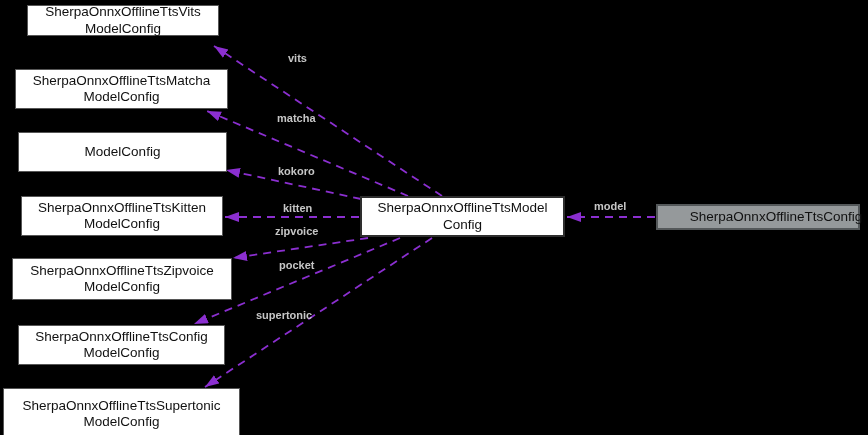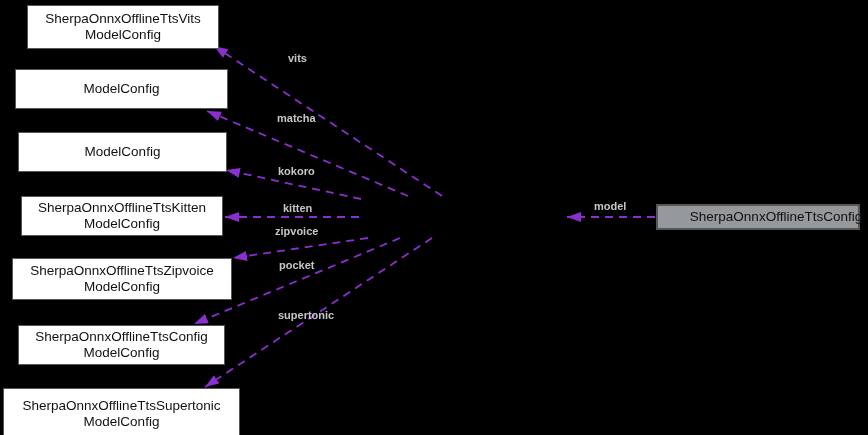--- a/index.html
+++ b/index.html
@@ -53,26 +53,27 @@
     <line x1="442" y1="196" x2="214" y2="46" marker-end="url(#arw)"></line>
     <line x1="408" y1="196" x2="207" y2="111" marker-end="url(#arw)"></line>
     <line x1="361" y1="199" x2="226" y2="170" marker-end="url(#arw)"></line>
     <line x1="359" y1="217" x2="225" y2="217" marker-end="url(#arw)"></line>
     <line x1="368" y1="238" x2="233" y2="258" marker-end="url(#arw)"></line>
     <line x1="400" y1="238" x2="194" y2="324" marker-end="url(#arw)"></line>
     <line x1="432" y1="238" x2="205" y2="387" marker-end="url(#arw)"></line>
     <line x1="655" y1="217" x2="567" y2="217" marker-end="url(#arw)"></line>
   </svg>
 
-  <div class="node" style="left:27px;top:5px;width:192px;height:44px">
+  <div class="node" style="left:27px;top:5px;width:192px;height:31px">
     <span>SherpaOnnxOfflineTtsVits</span>
     <span>ModelConfig</span>
   </div>
 
   <div class="node" style="left:15px;top:69px;width:213px;height:40px">
+    <span>SherpaOnnxOfflineTtsMatcha</span>
     <span>ModelConfig</span>
   </div>
 
   <div class="node" style="left:18px;top:132px;width:209px;height:40px">
     <span>ModelConfig</span>
   </div>
 
   <div class="node" style="left:21px;top:196px;width:202px;height:40px">
     <span>SherpaOnnxOfflineTtsKitten</span>
     <span>ModelConfig</span>
@@ -86,27 +87,31 @@
   <div class="node" style="left:18px;top:325px;width:207px;height:40px">
     <span>SherpaOnnxOfflineTtsConfig</span>
     <span>ModelConfig</span>
   </div>
 
   <div class="node" style="left:3px;top:388px;width:237px;height:52px">
     <span>SherpaOnnxOfflineTtsSupertonic</span>
     <span>ModelConfig</span>
   </div>
 
+  <div class="node center" style="left:360px;top:196px;width:205px;height:41px">
+    <span>SherpaOnnxOfflineTtsModel</span>
+    <span>Config</span>
+  </div>
 
   <div class="node current" style="left:656px;top:204px;width:204px;height:26px">
     <span>SherpaOnnxOfflineTtsConfig</span>
   </div>
 
   <span class="elabel" style="left:288px;top:52px">vits</span>
   <span class="elabel" style="left:277px;top:112px">matcha</span>
   <span class="elabel" style="left:278px;top:165px">kokoro</span>
   <span class="elabel" style="left:283px;top:202px">kitten</span>
   <span class="elabel" style="left:275px;top:225px">zipvoice</span>
   <span class="elabel" style="left:279px;top:259px">pocket</span>
-  <span class="elabel" style="left:278px;top:309px">supertonic</span>
+  <span class="elabel" style="left:256px;top:309px">supertonic</span>
   <span class="elabel" style="left:594px;top:200px">model</span>
 
 </div>
 
 </body></html>

